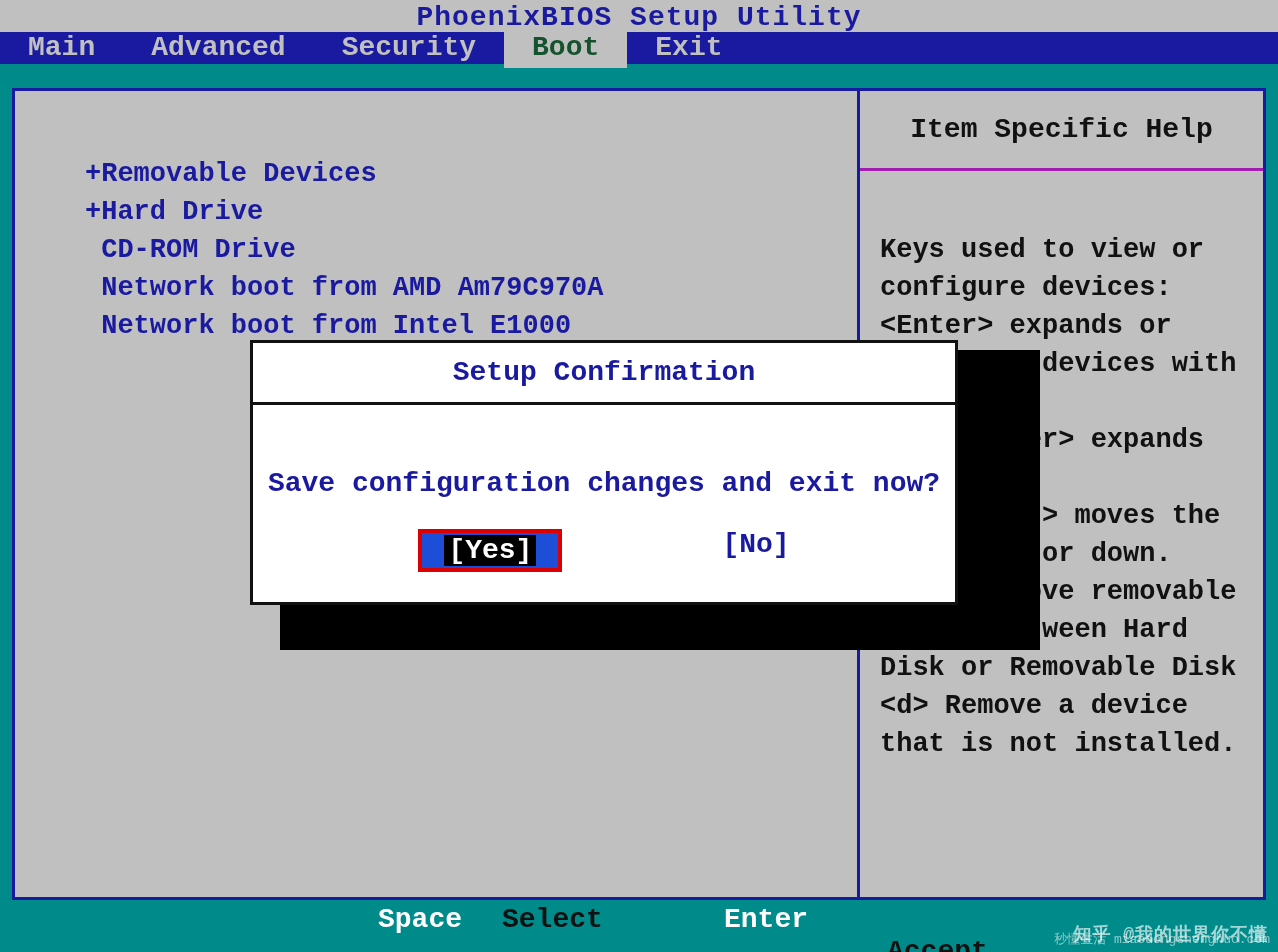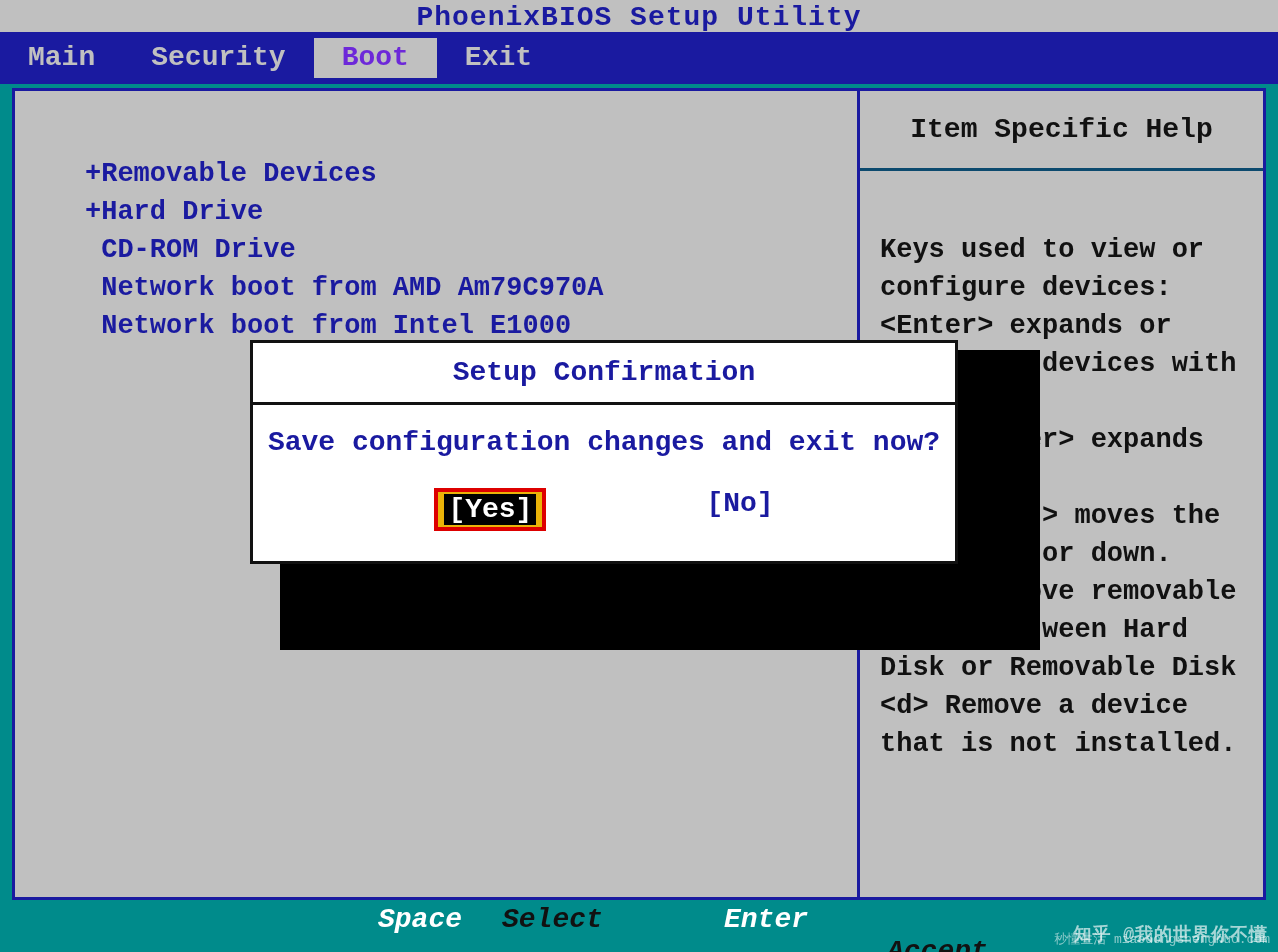--- a/index.html
+++ b/index.html
@@ -14,35 +14,35 @@
   .title-bar {
     height: 32px;
     background: #c0c0c0;
     color: #1a1aa0;
     text-align: center;
     line-height: 36px;
     letter-spacing: 1px;
     font-size: 28px;
   }
   .menu-bar {
-    height: 52px;
+    height: 32px;
     background: #1a1aa0;
     display: flex;
     align-items: center;
     color: #c0c0c0;
     font-size: 28px;
   }
   .menu-item {
     padding: 0 28px;
     line-height: 40px;
     height: 40px;
   }
   .menu-item.active {
     background: #c0c0c0;
-    color: #6d28d9;
+    color: #14532d;
   }
   .content {
     position: absolute;
     top: 88px; left: 12px; right: 12px; bottom: 52px;
     display: flex;
     border: 3px solid #1a1aa0;
     background: #c0c0c0;
   }
   .left-pane {
     flex: 0 0 845px;
@@ -54,42 +54,42 @@
     position: relative;
   }
   .boot-item { color: #1a1aa0; white-space: pre; }
   .right-pane {
     flex: 1;
     color: #111;
     font-size: 27px;
   }
   .help-title {
     height: 80px;
-    border-bottom: 3px solid #0c4a6e;
+    border-bottom: 3px solid #a21caf;
     display: flex;
     align-items: center;
     justify-content: center;
     font-size: 28px;
   }
   .help-body {
     padding: 60px 20px 20px 20px;
     line-height: 38px;
     font-size: 27px;
     white-space: pre-wrap;
   }
   .footer {
     position: absolute;
     bottom: 12px; left: 12px; right: 12px;
     height: 40px;
     background: #008b8b;
     color: #fff;
     font-size: 28px;
     line-height: 40px;
   }
-  .footer .seg { position: absolute; font-style: italic; }
+  .footer .seg { position: absolute; }
   .footer .k1 { left: 366px; color: #fff; }
   .footer .k2 { left: 490px; color: #111; }
   .footer .k3 { left: 712px; color: #fff; }
   .footer .k4 { left: 875px; color: #111; margin-top: 32px; }
   
   .shadow {
     position: absolute;
     top: 350px; left: 280px; width: 760px; height: 300px;
     background: #000;
     z-index: 5;
@@ -103,31 +103,32 @@
     color: #1a1aa0;
     text-align: center;
     font-size: 28px;
   }
   .dialog-title {
     padding: 14px 0;
     border-bottom: 3px solid #111;
   }
   .dialog-body {
     padding: 22px 0 10px 0;
+    margin-top: 41px;
   }
   .dialog-buttons {
     display: flex;
     justify-content: center;
     gap: 160px;
     padding: 20px 0 30px 0;
   }
   .btn-yes {
     border: 4px solid #d00;
-    padding: 2px 6px;
-    background: #eab308;
+    padding: 2px 22px;
+    background: #1d4ed8;
   }
   .btn-yes-inner {
     background: #000;
     color: #fff;
     padding: 0 4px;
     display: inline-block;
   }
   .btn-no {
     color: #1a1aa0;
   }
@@ -149,20 +150,21 @@
     text-align:center;
   }
 </style>
 </head>
 <body>
 
 <div class="title-bar">PhoenixBIOS Setup Utility</div>
 
 <div class="menu-bar">
   <div class="menu-item">Main</div>
+  <div class="menu-item">Advanced</div>
   <div class="menu-item">Security</div>
   <div class="menu-item active">Boot</div>
   <div class="menu-item">Exit</div>
 </div>
 
 <div class="content">
   <div class="left-pane">
     <div class="boot-item">+Removable Devices</div>
     <div class="boot-item">+Hard Drive</div>
     <div class="boot-item"> CD-ROM Drive</div>

